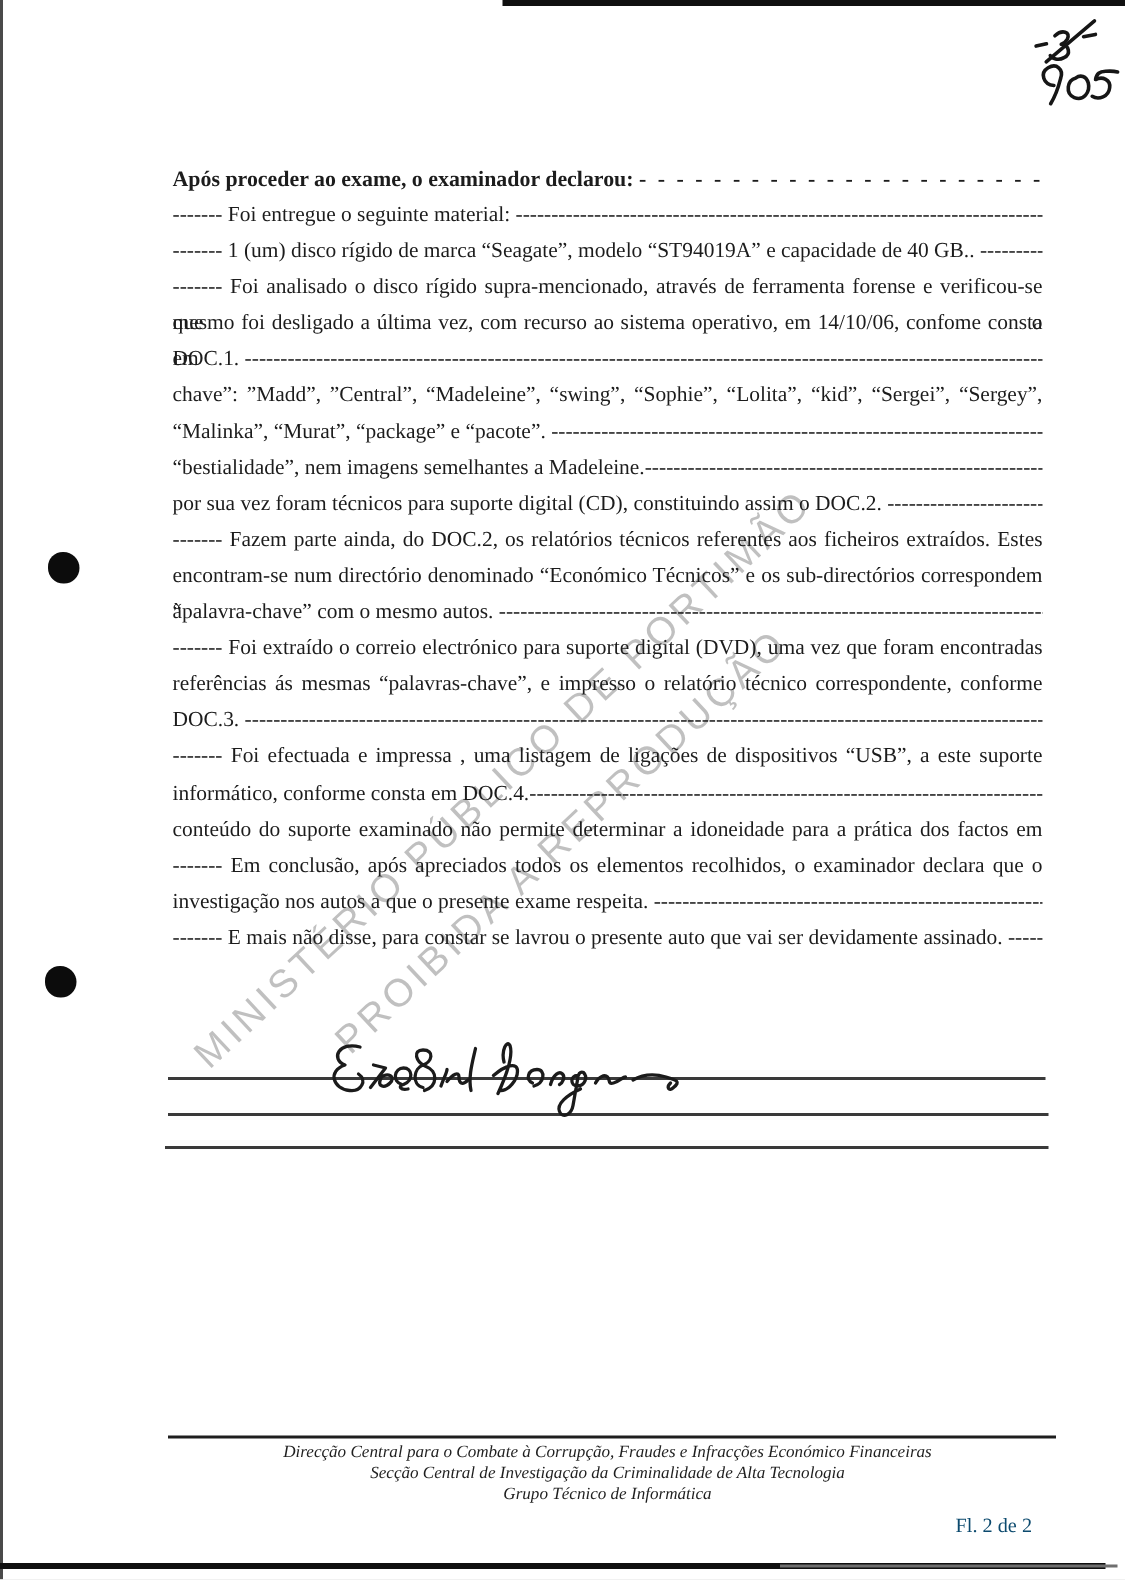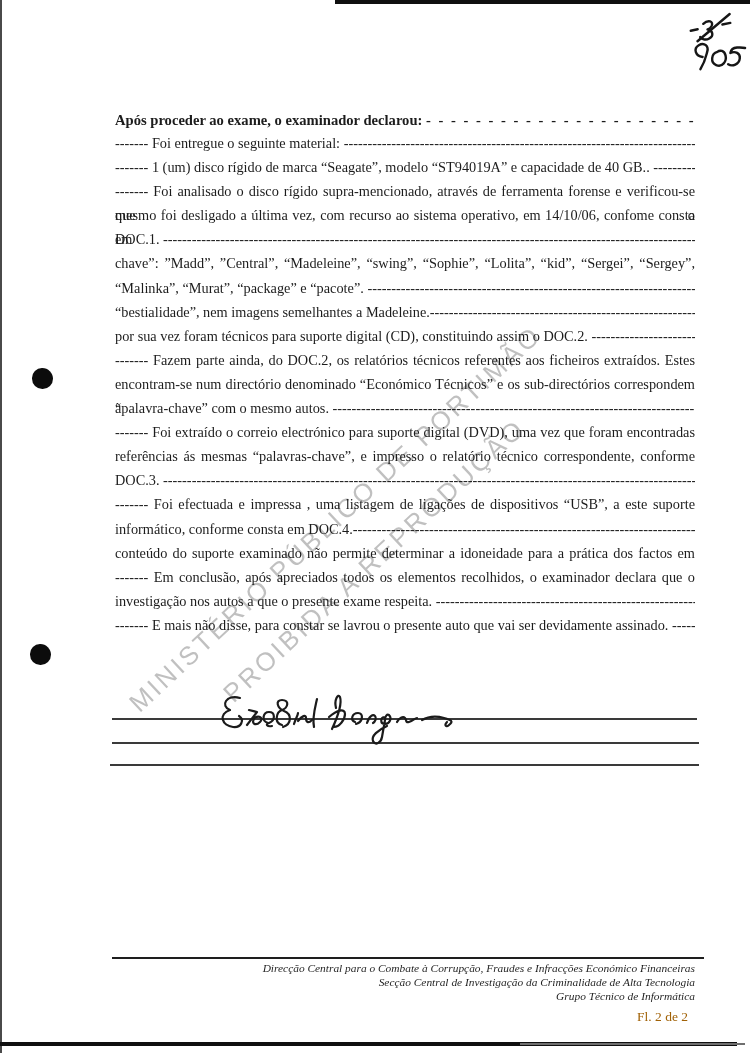--- a/index.html
+++ b/index.html
@@ -47,22 +47,22 @@
   
   .sig-line  { position:absolute; height:2px; background:#3a3a3a; z-index:2; }
   .sig-line.l1 { left:112px; top:718px; width:585px; height:1.6px; }
   .sig-line.l2 { left:112px; top:742px; width:587px; }
   .sig-line.l3 { left:110px; top:764px; width:589px; }
   .signature { position:absolute; left:216px; top:688px; z-index:3; }
   
   .corner-marks { position:absolute; left:686px; top:12px; z-index:3; }
   
   .footer-rule { position:absolute; left:112px; top:957px; width:592px; height:2px; background:#1e1e1e; z-index:2; }
-  .footer { position:absolute; left:115px; top:962px; width:580px; text-align:right; font-style:italic; font-size:11.4px; line-height:13.9px; color:#1f1f1f; z-index:2; }
-  .folio { position:absolute; left:637px; top:1009px; font-size:13.5px; color:#a16207; z-index:2; }
+  .footer { position:absolute; left:115px; top:962px; width:580px; text-align:center; font-style:italic; font-size:11.4px; line-height:13.9px; color:#1f1f1f; z-index:2; }
+  .folio { position:absolute; left:637px; top:1009px; font-size:13.5px; color:#0c4a6e; z-index:2; }
 </style>
 </head>
 <body>
 
 <div class="page">
 
   <div class="edge-top"></div>
   <div class="edge-left"></div>
   <div class="edge-bottom"></div>
   <div class="edge-bottom-tail"></div>

